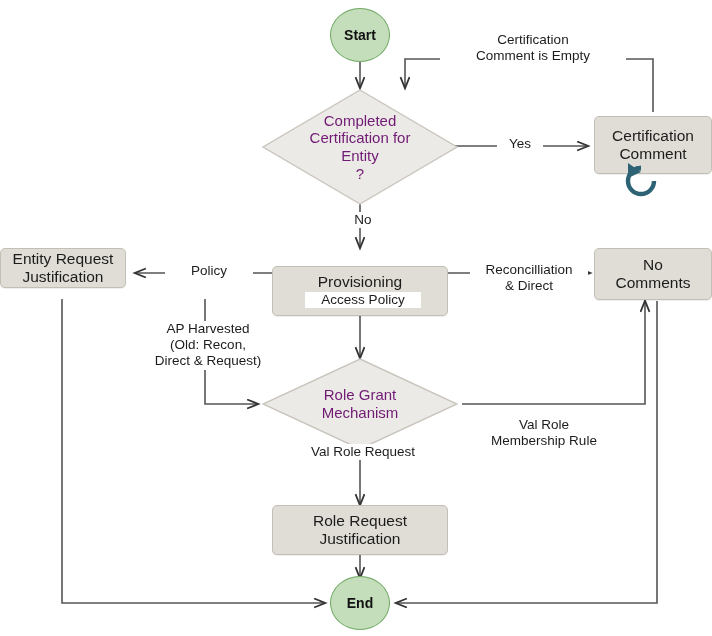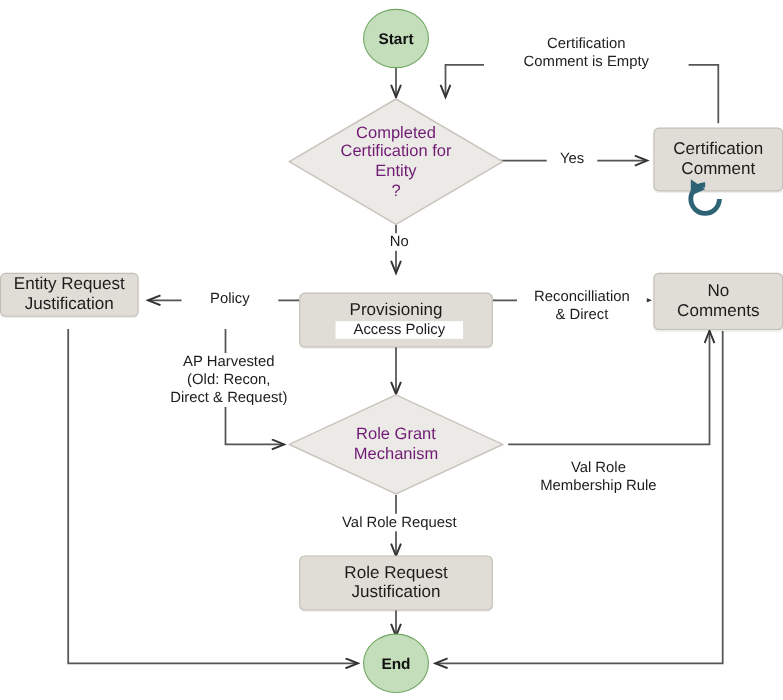--- a/index.html
+++ b/index.html
@@ -201,15 +201,15 @@
 
   <div class="edge-label" style="left:305px; top:292px; width:110px;">Access Policy</div>
 
   <div class="edge-label" style="left:138px; top:321px; width:134px;">AP Harvested
 (Old: Recon,
 Direct &amp; Request)</div>
 
   <div class="edge-label" style="left:471px; top:397px; width:140px;margin-top:20px;">Val Role
 Membership Rule</div>
 
-  <div class="edge-label" style="left:294px; top:467px; width:132px;">Val Role Request</div>
+  <div class="edge-label" style="left:294px; top:444px; width:132px;">Val Role Request</div>
 
 </div>
 
 </body></html>

